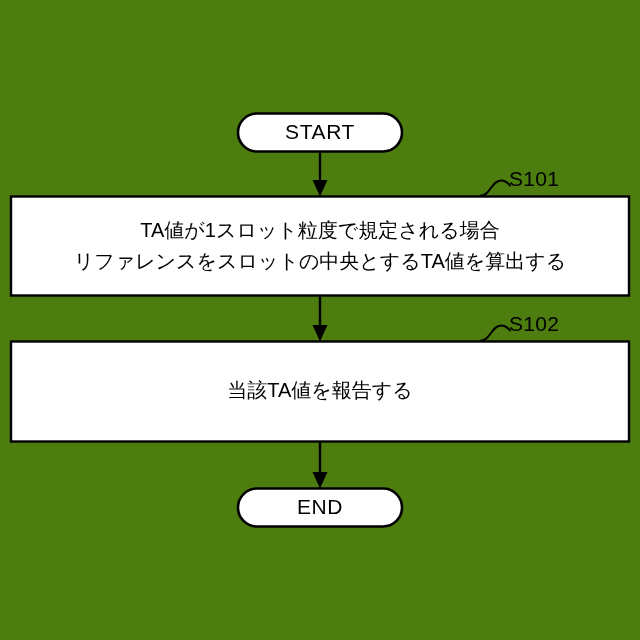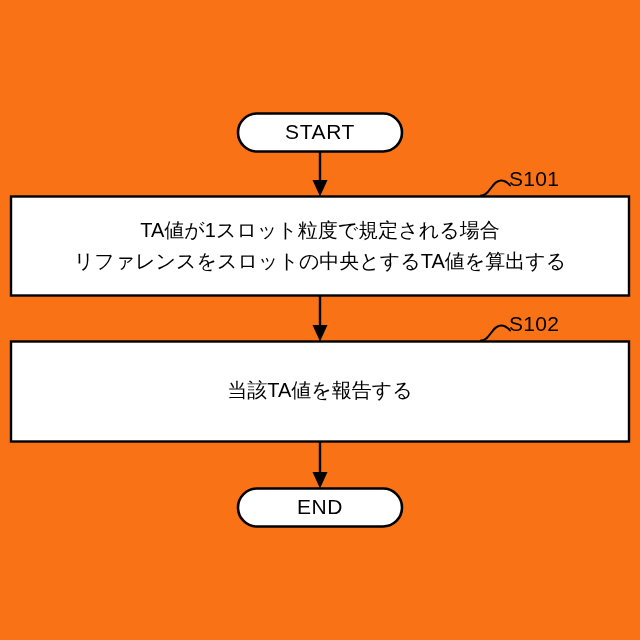--- a/index.html
+++ b/index.html
@@ -8,21 +8,21 @@
     padding: 0;
     background: #ffffff;
   }
   body {
     font-family: "Liberation Sans", "DejaVu Sans", sans-serif;
   }
   #figure-root {
     position: relative;
     width: 640px;
     height: 640px;
-    background: #f97316;
+    background: #4d7c0f;
     overflow: hidden;
   }
   #flow-svg {
     position: absolute;
     left: 0;
     top: 0;
     width: 640px;
     height: 640px;
     display: block;
   }

